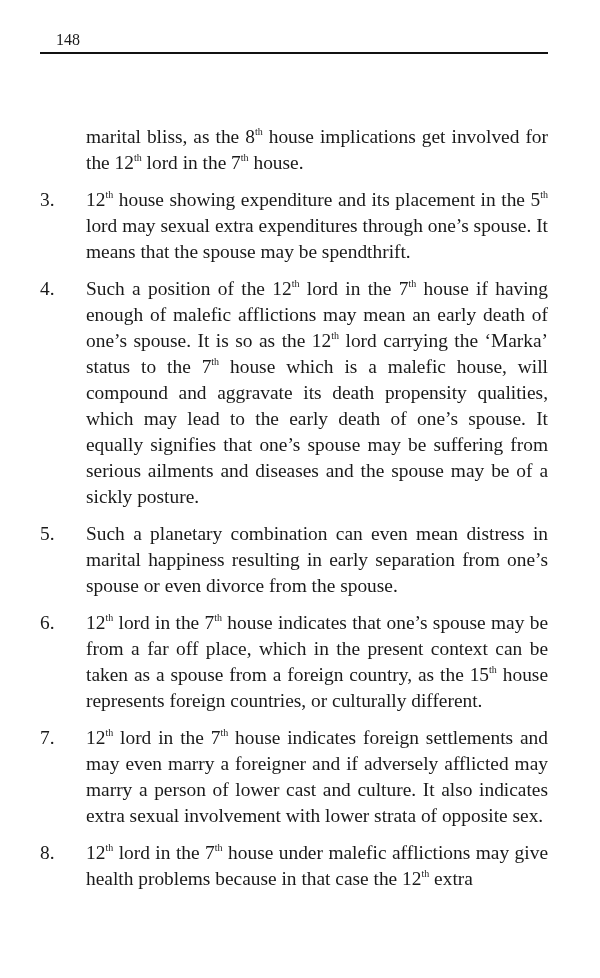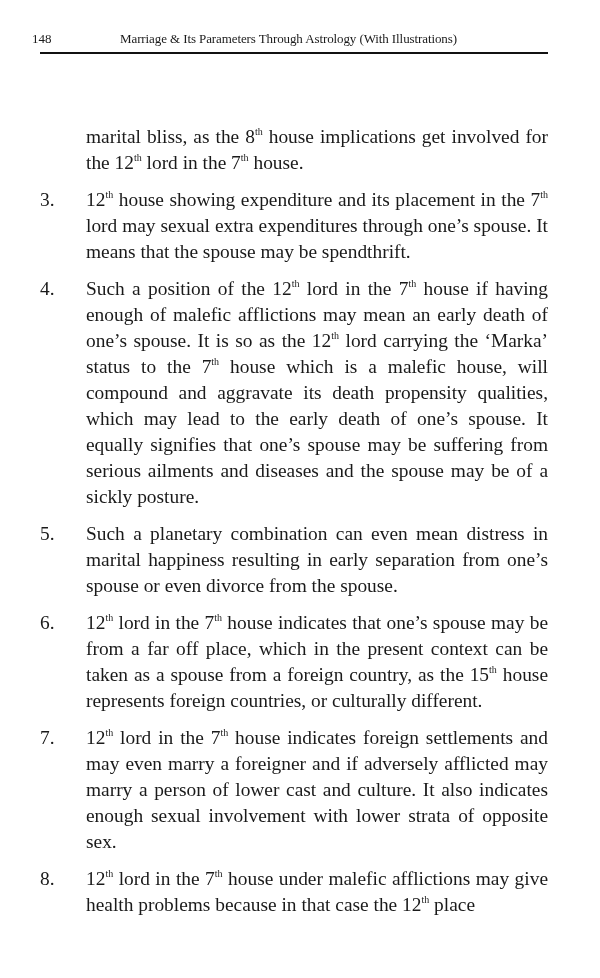--- a/index.html
+++ b/index.html
@@ -2,22 +2,22 @@
 <html><head>
 <meta charset="utf-8">
 <style>
   html, body { margin: 0; padding: 0; background: #ffffff; }
   body {
     width: 600px; height: 978px; overflow: hidden; position: relative;
     font-family: "Liberation Serif", "DejaVu Serif", serif;
     color: #1a1a1a;
   }
   .header {
-    position: absolute; left: 32px; top: 28px; width: 508px; height: 24px;
-    font-size: 13px;
+    position: absolute; left: 56px; top: 28px; width: 508px; height: 24px;
+    font-size: 16px;
   }
   .page-number { position: absolute; left: 0; top: 3px; }
   .running-title { position: absolute; left: 88px; top: 3px; white-space: nowrap; letter-spacing: -0.1px; }
   .rule {
     position: absolute; left: 40px; top: 52px; width: 508px; height: 2px;
     background: #111;
   }
   .content {
     position: absolute; left: 40px; top: 124px; width: 508px;
     font-size: 19.4px; line-height: 26px;
@@ -26,45 +26,44 @@
   .para .num { position: absolute; left: 0; top: 0; }
   .para .body { display: block; text-align: justify; }
   .para .body sup { font-size: 10px; line-height: 0; vertical-align: 0; position: relative; top: -8px; }
   .para.continuation { padding-left: 46px; }
 </style>
 </head>
 <body>
 
 <div class="header">
   <span class="page-number">148</span>
-  <span class="running-title">Marriage &amp; Its Parameters Through Astrology (With Illustrations)</span>
 </div>
 <div class="rule"></div>
 
 <div class="content" id="content">
     <div class="para continuation">
       <span class="body"><span>marital bliss, as the 8</span><sup>th</sup><span> house implications get involved for the 12</span><sup>th</sup><span> lord in the 7</span><sup>th</sup><span> house.</span></span>
     </div>
     <div class="para">
       <span class="num">3.</span>
-      <span class="body"><span>12</span><sup>th</sup><span> house showing expenditure and its placement in the 7</span><sup>th</sup><span> lord may sexual extra expenditures through one’s spouse. It means that the spouse may be spendthrift.</span></span>
+      <span class="body"><span>12</span><sup>th</sup><span> house showing expenditure and its placement in the 5</span><sup>th</sup><span> lord may sexual extra expenditures through one’s spouse. It means that the spouse may be spendthrift.</span></span>
     </div>
     <div class="para">
       <span class="num">4.</span>
       <span class="body"><span>Such a position of the 12</span><sup>th</sup><span> lord in the 7</span><sup>th</sup><span> house if having enough of malefic afflictions may mean an early death of one’s spouse. It is so as the 12</span><sup>th</sup><span> lord carrying the ‘Marka’ status to the 7</span><sup>th</sup><span> house which is a malefic house, will compound and aggravate its death propensity qualities, which may lead to the early death of one’s spouse. It equally signifies that one’s spouse may be suffering from serious ailments and diseases and the spouse may be of a sickly posture.</span></span>
     </div>
     <div class="para">
       <span class="num">5.</span>
       <span class="body"><span>Such a planetary combination can even mean distress in marital happiness resulting in early separation from one’s spouse or even divorce from the spouse.</span></span>
     </div>
     <div class="para">
       <span class="num">6.</span>
       <span class="body"><span>12</span><sup>th</sup><span> lord in the 7</span><sup>th</sup><span> house indicates that one’s spouse may be from a far off place, which in the present context can be taken as a spouse from a foreign country, as the 15</span><sup>th</sup><span> house represents foreign countries, or culturally different.</span></span>
     </div>
     <div class="para">
       <span class="num">7.</span>
-      <span class="body"><span>12</span><sup>th</sup><span> lord in the 7</span><sup>th</sup><span> house indicates foreign settlements and may even marry a foreigner and if adversely afflicted may marry a person of lower cast and culture. It also indicates enough sexual involvement with lower strata of opposite sex.</span></span>
+      <span class="body"><span>12</span><sup>th</sup><span> lord in the 7</span><sup>th</sup><span> house indicates foreign settlements and may even marry a foreigner and if adversely afflicted may marry a person of lower cast and culture. It also indicates extra sexual involvement with lower strata of opposite sex.</span></span>
     </div>
     <div class="para">
       <span class="num">8.</span>
-      <span class="body"><span>12</span><sup>th</sup><span> lord in the 7</span><sup>th</sup><span> house under malefic afflictions may give health problems because in that case the 12</span><sup>th</sup><span> place</span></span>
+      <span class="body"><span>12</span><sup>th</sup><span> lord in the 7</span><sup>th</sup><span> house under malefic afflictions may give health problems because in that case the 12</span><sup>th</sup><span> extra</span></span>
     </div>
   </div>
 
 </body></html>

